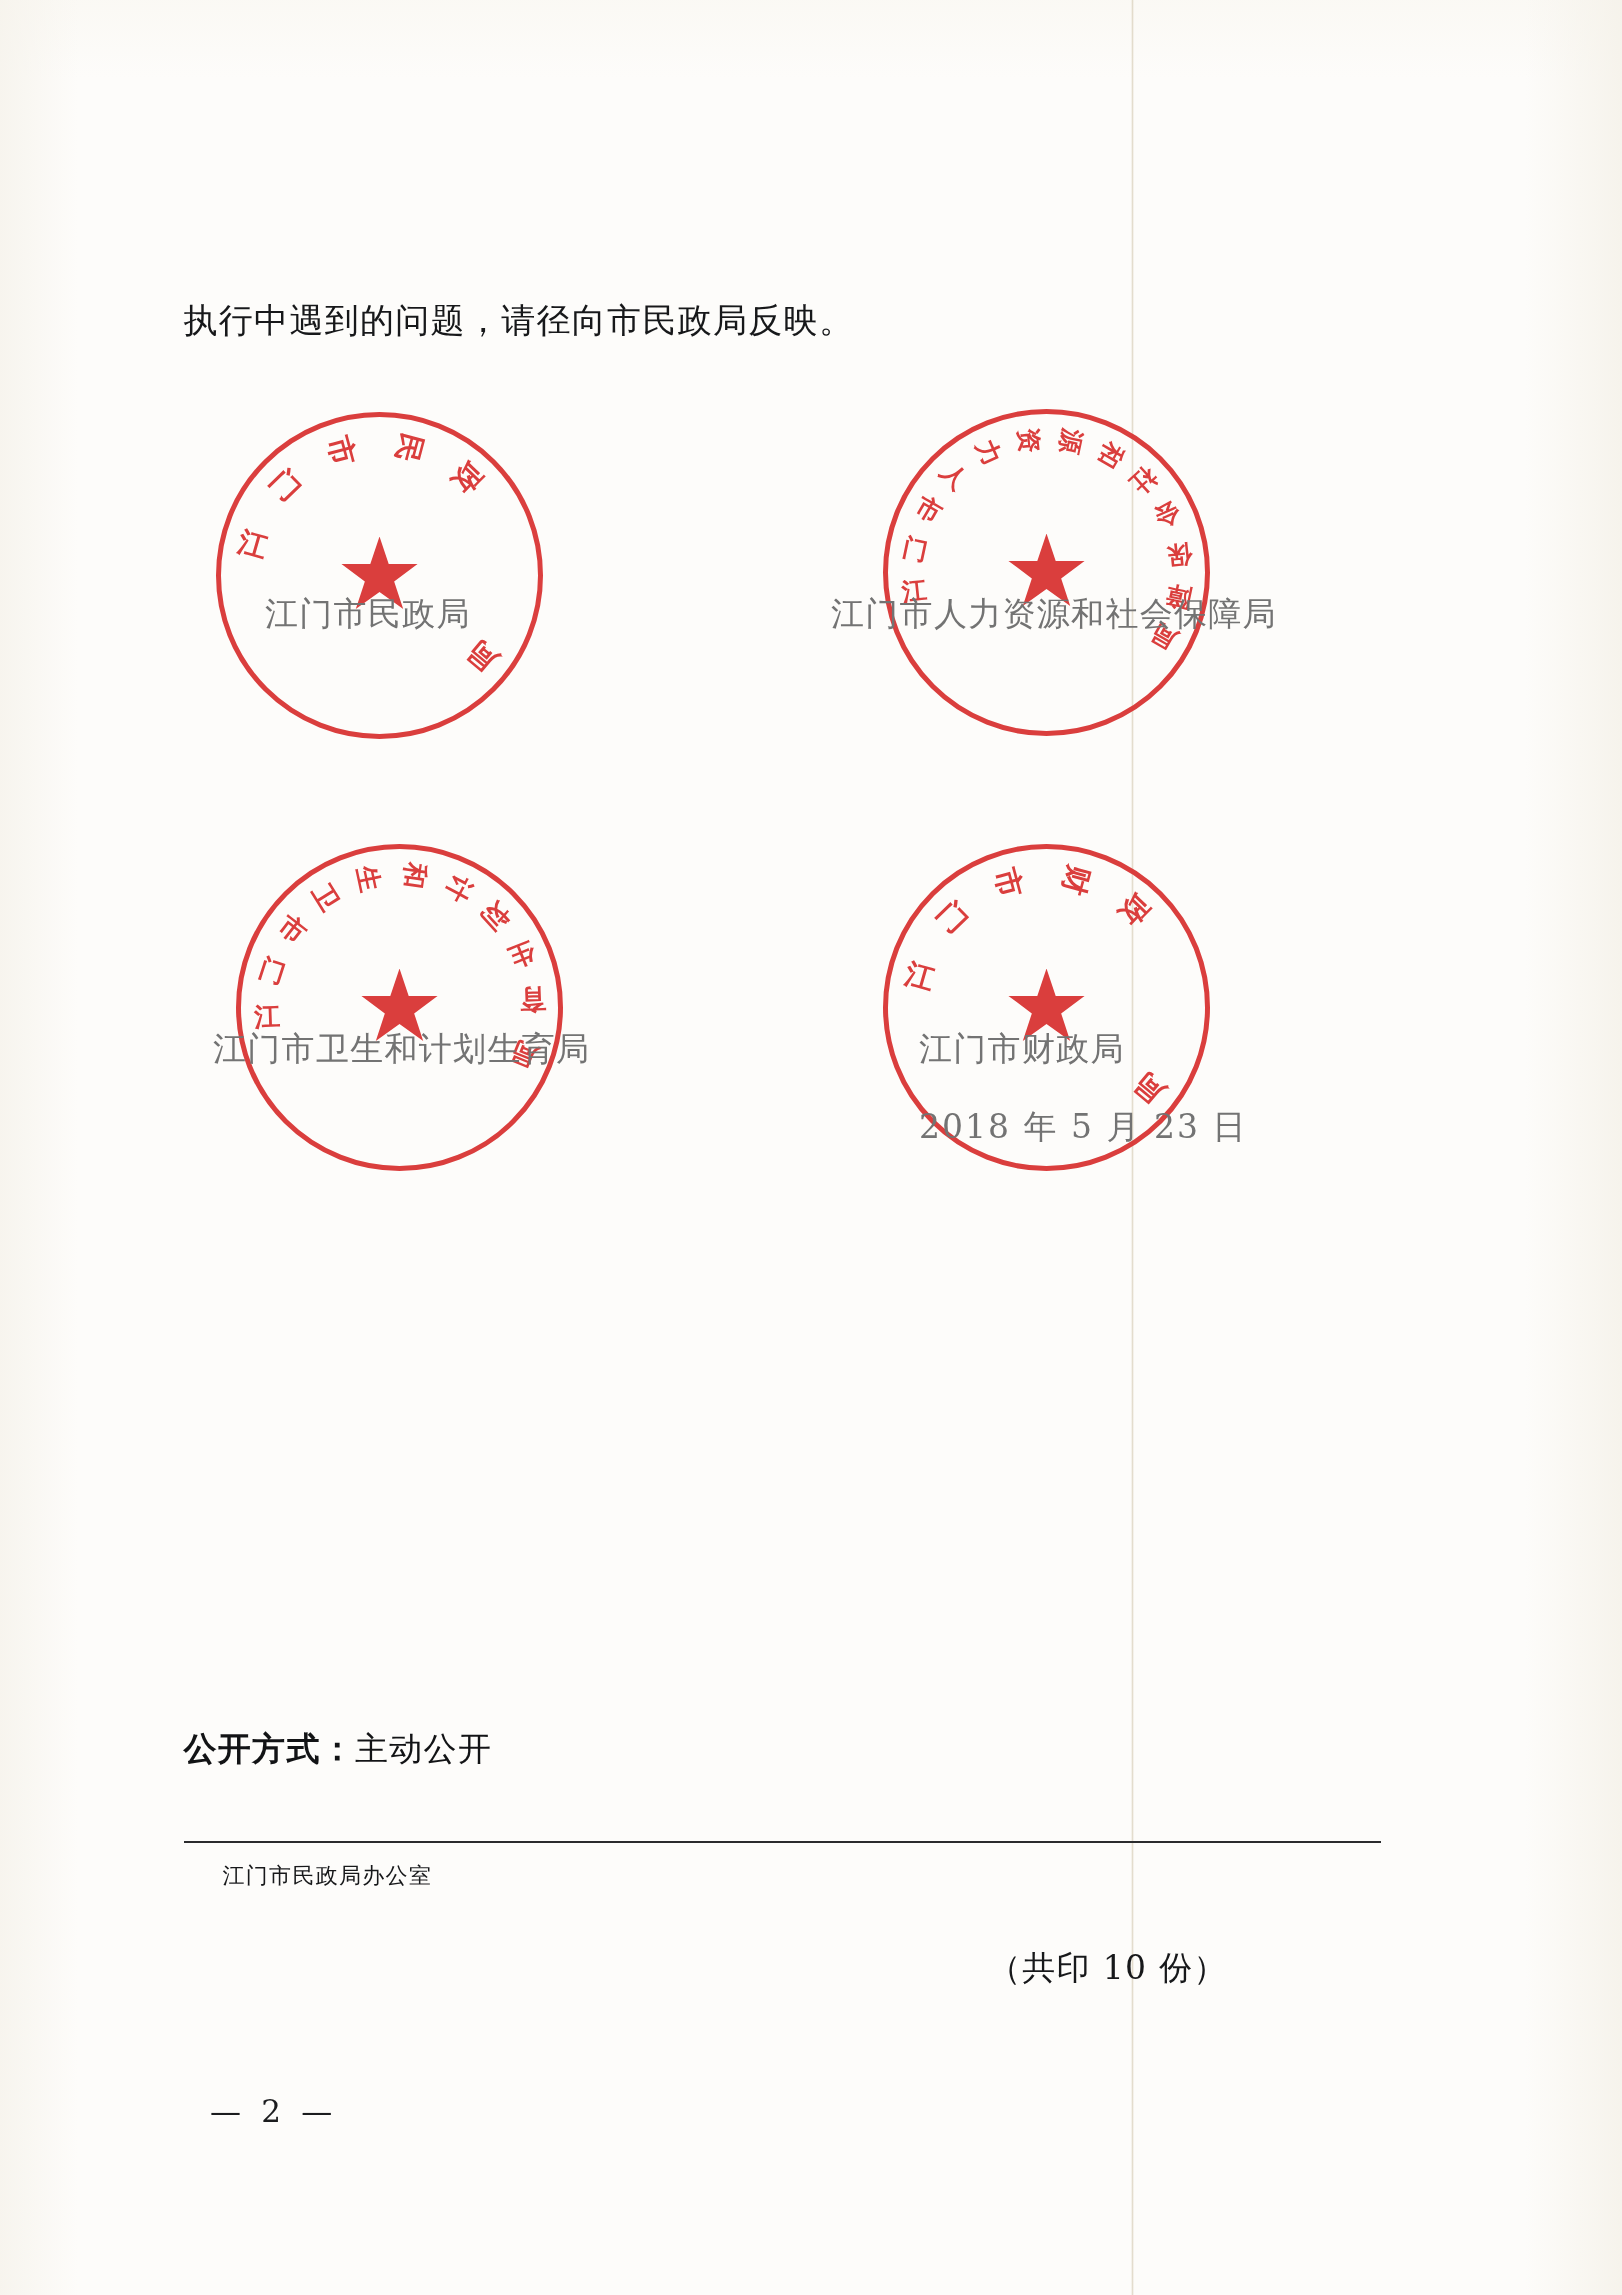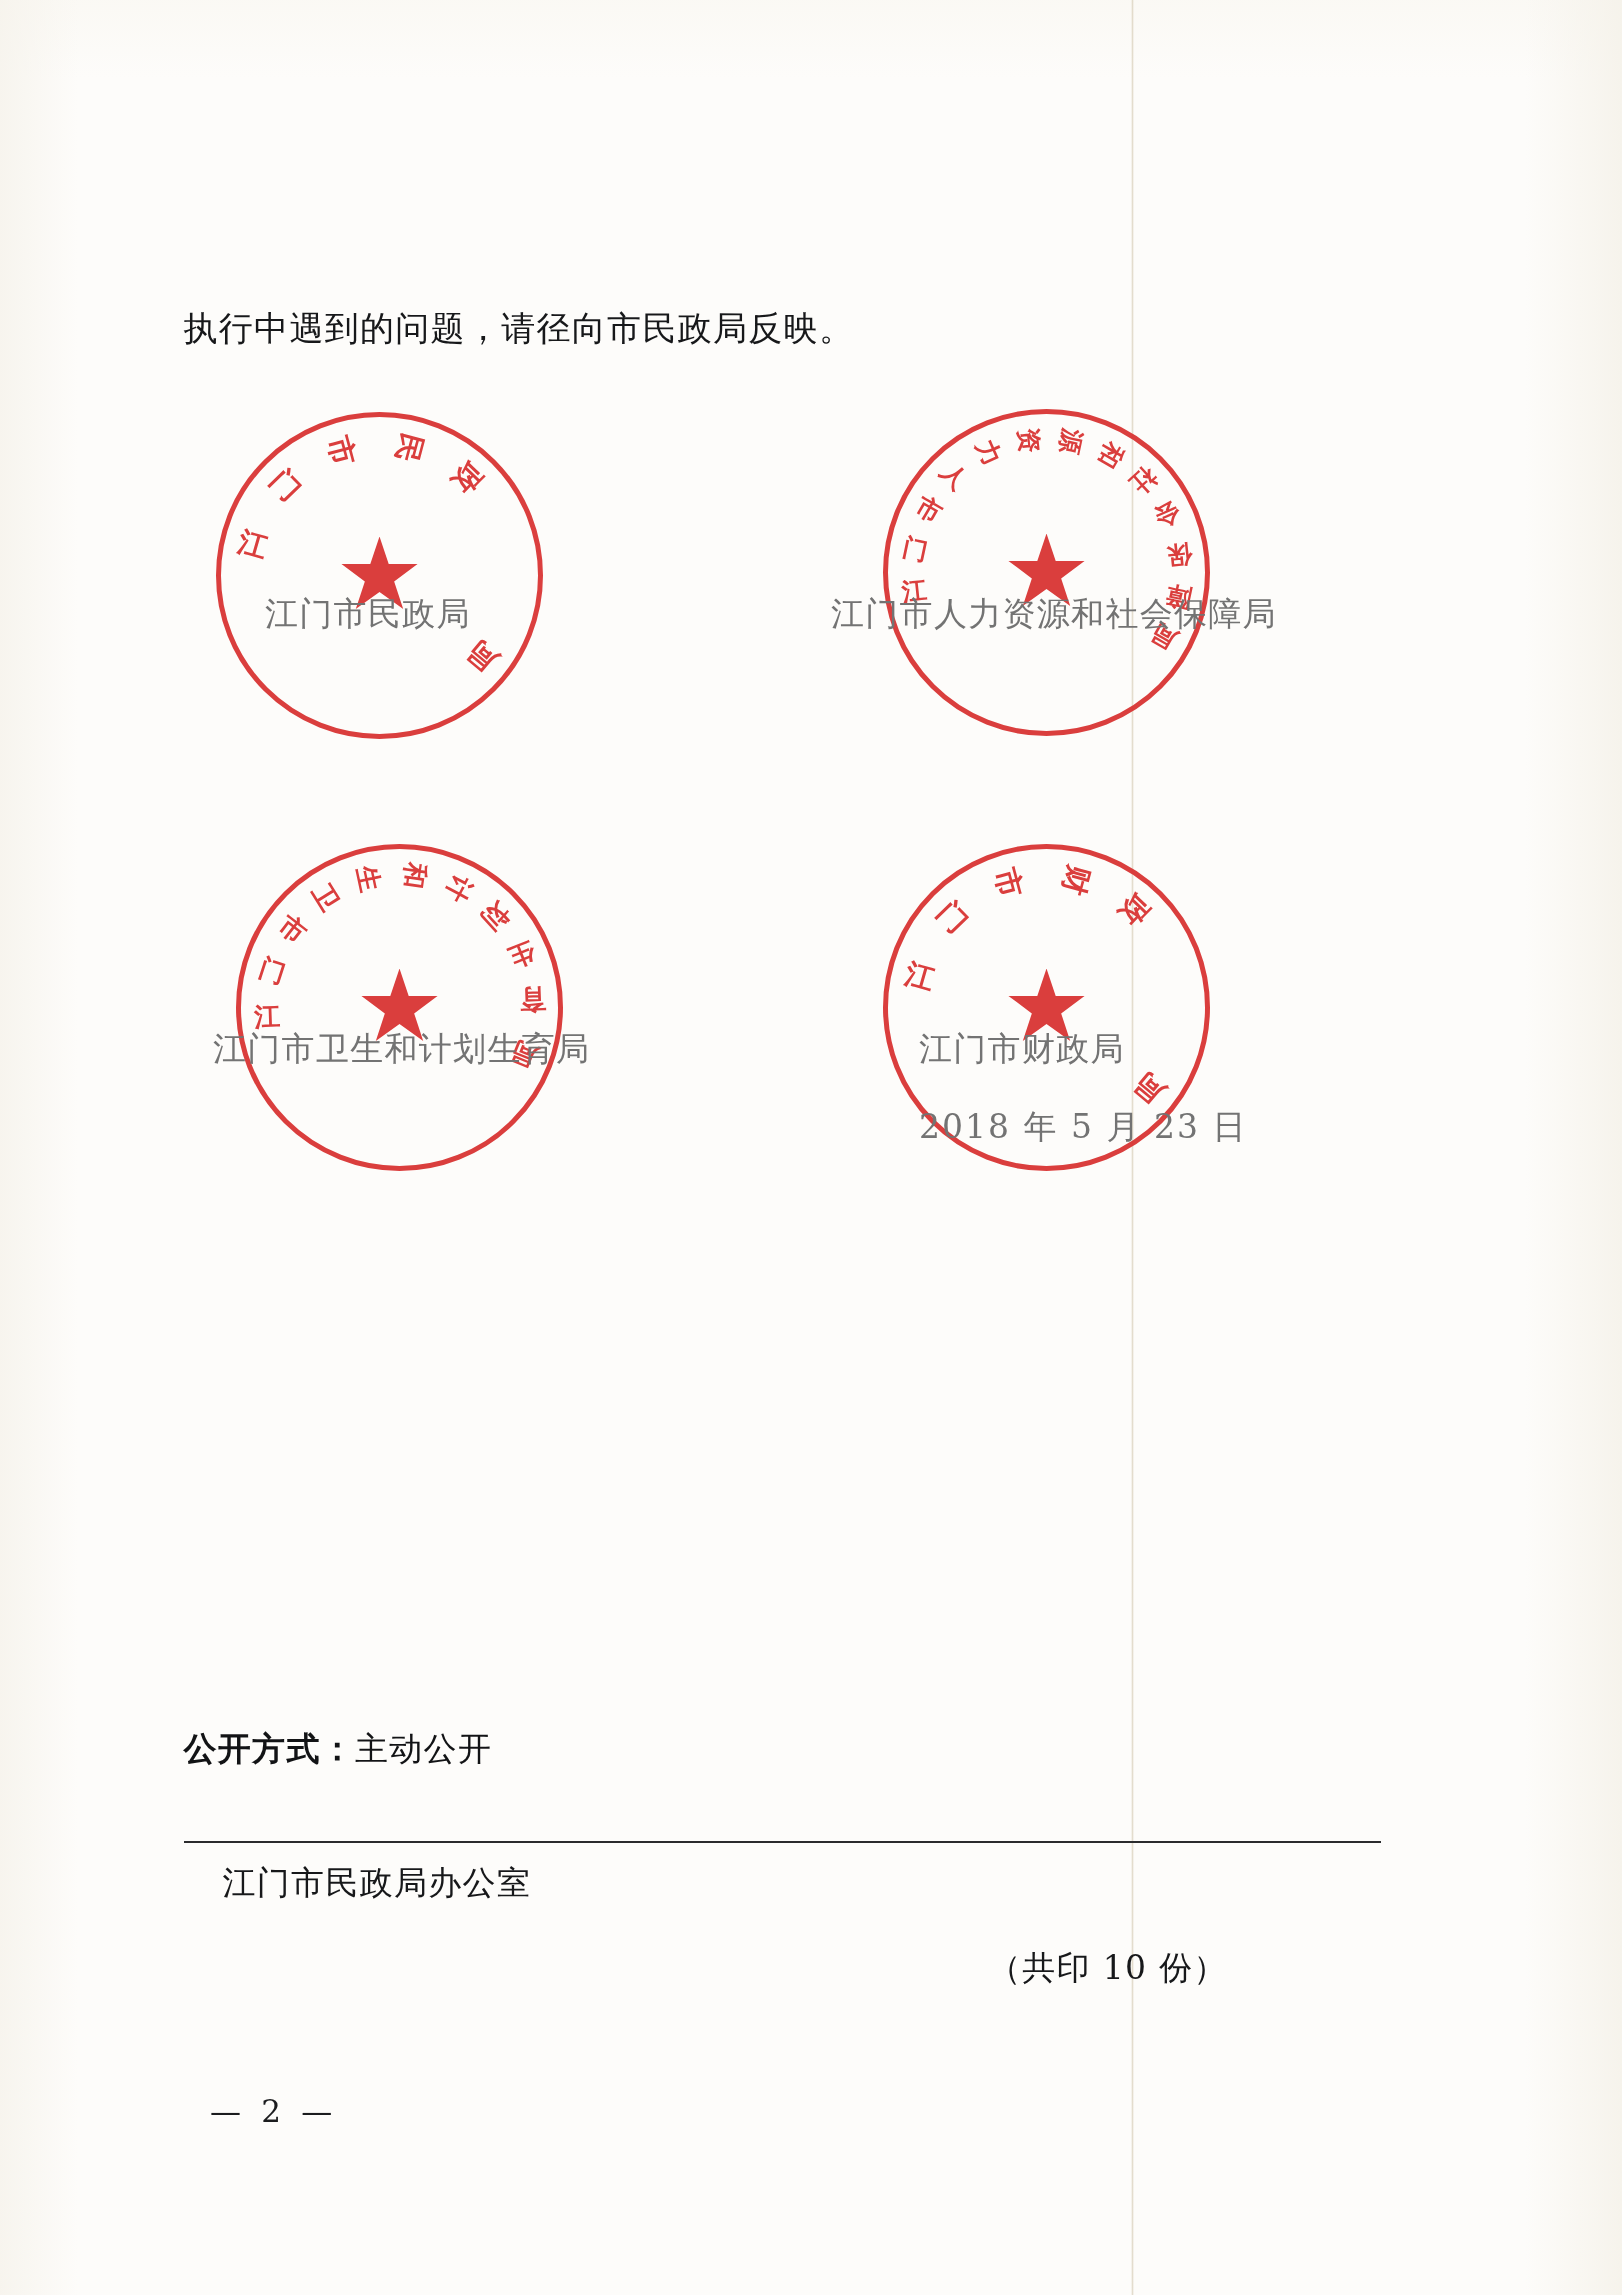--- a/index.html
+++ b/index.html
@@ -45,21 +45,21 @@
   }
 
   .body-line {
     position: absolute;
     font-size: 34px;
     line-height: 1.7;
     color: #17181a;
     letter-spacing: 1.3px;
     white-space: nowrap;
   }
-  #para-1 { top: 300px; left: 6.5px; }
+  #para-1 { top: 292px; left: 6.5px; }
 
   
   .seal {
     position: absolute;
     border-radius: 50%;
     border: 5.9px solid #d8302f;
     box-sizing: border-box;
     opacity: 0.93;
   }
   .seal .ring-text {
@@ -130,21 +130,21 @@
     position: absolute;
     top: 1861px;
     left: 6.5px;
     width: 1197px;
     height: 59px;
   }
   .footer-left {
     position: absolute;
     left: 39px;
     top: 0;
-    font-size: 33px;
+    font-size: 22px;
     letter-spacing: 1.3px;
     color: #17181a;
     white-space: nowrap;
   }
   .footer-right {
     position: absolute;
     left: 726px;
     top: 0;
     font-size: 33px;
     letter-spacing: 1.3px;

